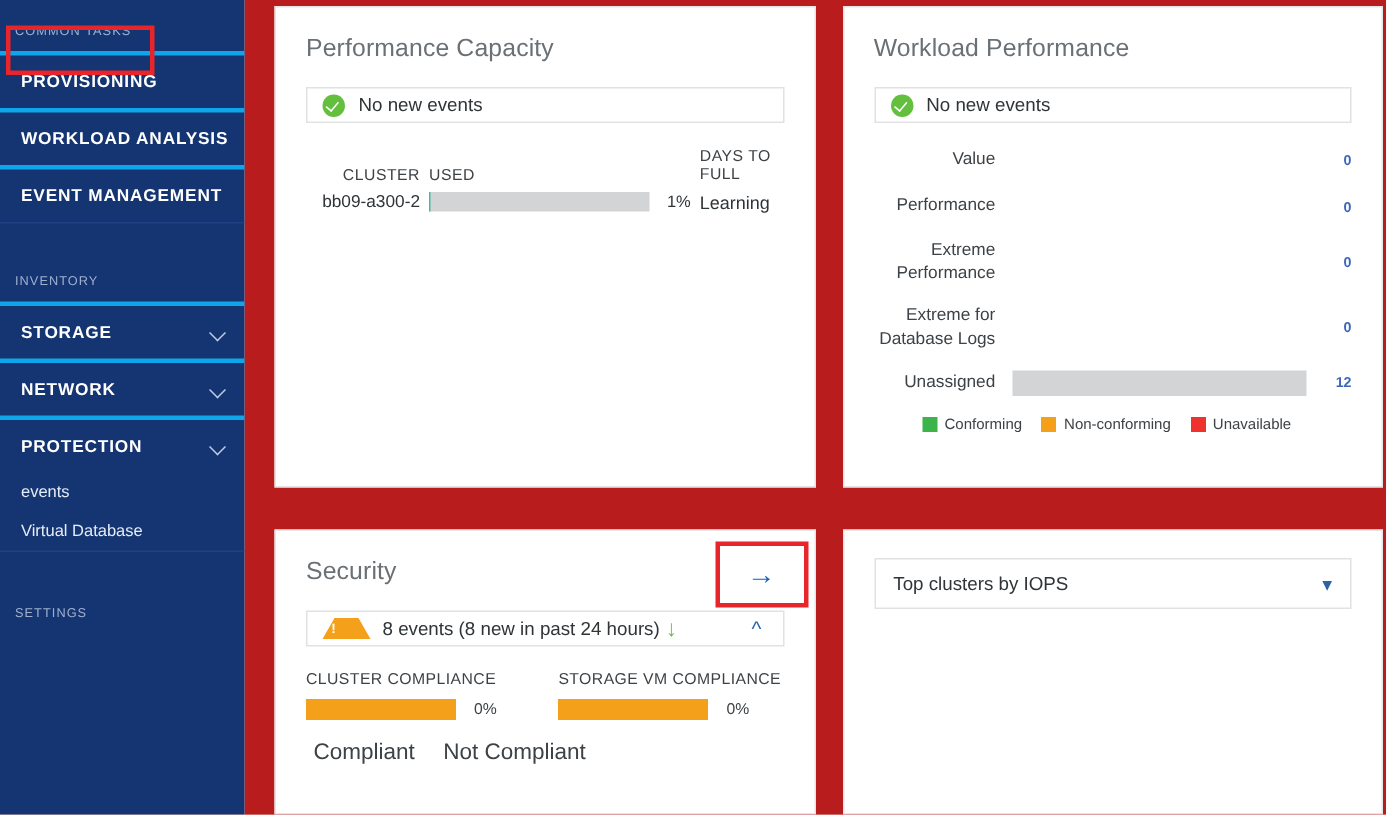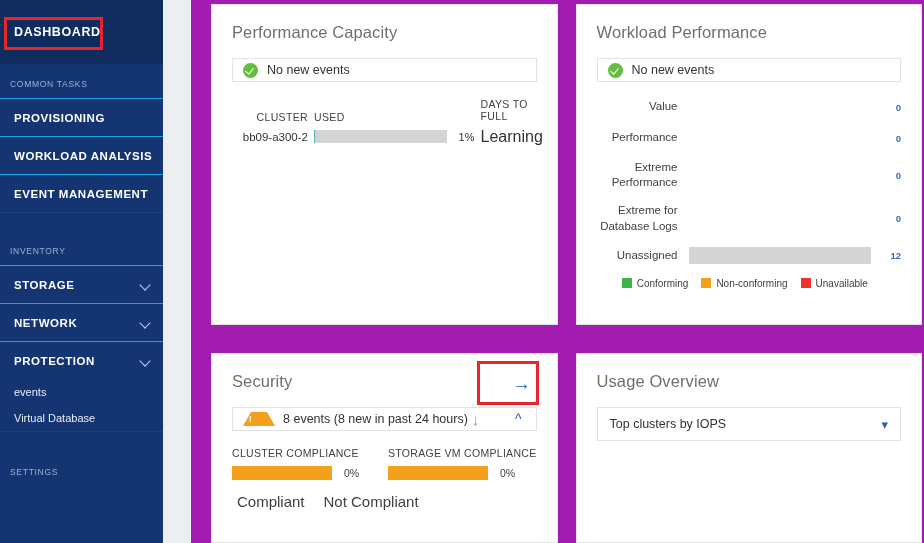--- a/index.html
+++ b/index.html
@@ -65,21 +65,21 @@
     align-items: flex-end;
     box-sizing: border-box;
     padding-bottom: 9px;
   }
   .nav-item {
     height: 38px;
     display: flex;
     align-items: center;
     padding: 0 12px 0 14px;
     box-sizing: border-box;
-    border-top: 1px solid #0ea5e9;
+    border-top: 3px solid #0ea5e9;
     justify-content: space-between;
   }
   .nav-item .txt {
     font-size: 11.5px;
     font-weight: bold;
     letter-spacing: 0.55px;
     color: #ffffff;
     white-space: nowrap;
   }
   .nav-sub {
@@ -121,25 +121,24 @@
     border-top: 1px solid #1d4183;
   }
   .nav-gap2 {
     height: 20px;
     border-top: 1px solid #1d4183;
   }
 
   
   .main {
     flex: 1;
-    background: #a21caf;
+    background: #b91c1c;
     padding: 4px 2px 0 20px;
     box-sizing: border-box;
     overflow: hidden;
-    margin-left: 28px;
   }
   .grid {
     display: grid;
     grid-template-columns: 1fr 1fr;
     gap: 6px 18px;
     height: 100%;
   }
   .card {
     background: #ffffff;
     border: 1px solid #e2e4e6;
@@ -304,21 +303,21 @@
     background: #4ab5ac;
   }
   .pc-pct {
     width: 28px;
     text-align: right;
     padding-right: 6px;
     font-size: 11px;
   }
   .pc-days {
     width: 56px;
-    font-size: 16px;
+    font-size: 12px;
   }
 
   
   .wl-row {
     display: flex;
     align-items: center;
     margin-bottom: 13px;
     min-height: 18px;
   }
   .wl-label {
@@ -425,23 +424,20 @@
     line-height: 1;
   }
 </style>
 </head>
 <body>
 
 <div class="app">
 
   <nav class="sidebar">
 
-    <div class="nav-top">
-      <span class="label">DASHBOARD</span>
-    </div>
     <div class="hl-dashboard"></div>
 
     <div class="sec-label">COMMON TASKS</div>
 
     <div class="nav-item">
       <span class="txt">PROVISIONING</span>
     </div>
     <div class="nav-item">
       <span class="txt">WORKLOAD ANALYSIS</span>
     </div>
@@ -610,21 +606,20 @@
             <span>Compliant</span>
           </span>
           <span class="item" style="margin-left:14px">
             <span class="sw" id="sw-notcompliant" style="background: rgb(245, 160, 27);"></span>
             <span>Not Compliant</span>
           </span>
         </div>
       </section>
 
       <section class="card">
-        <h2 class="card-title">Usage Overview</h2>
         <div class="select">
           <span>Top clusters by IOPS</span>
           <span class="sel-chev">▾</span>
         </div>
       </section>
 
     </div>
   </main>
 
   <div class="hl-arrow"></div>

